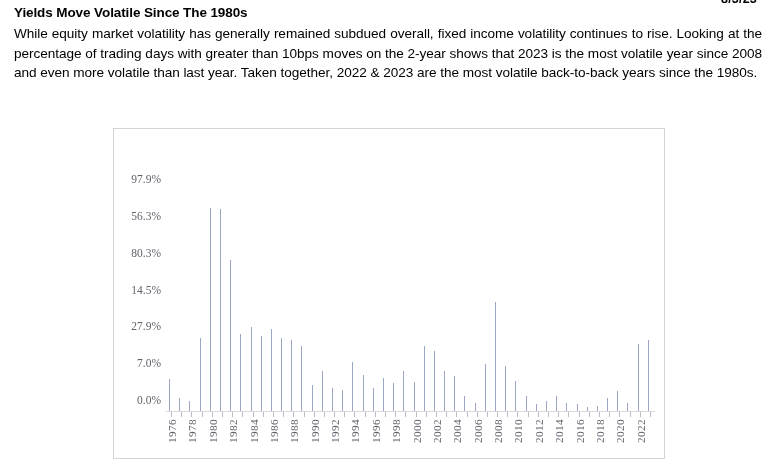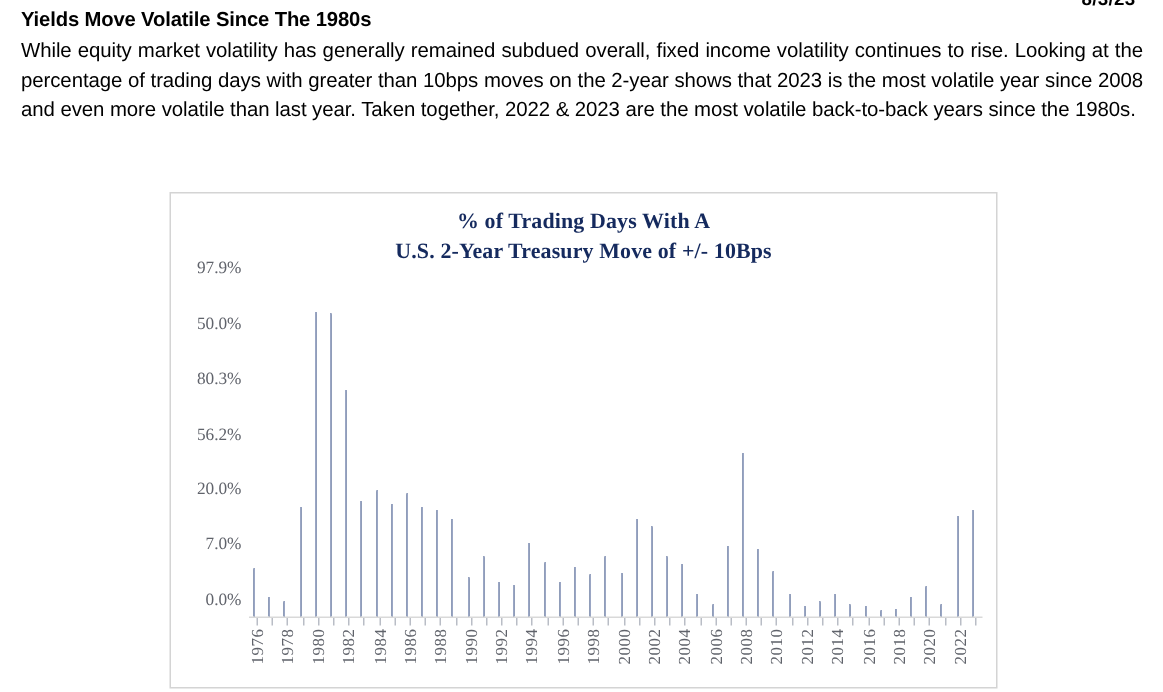--- a/index.html
+++ b/index.html
@@ -162,34 +162,30 @@
 <body>
 
 <div id="doc-date">8/3/23</div>
 
 <div id="headline">Yields Move Volatile Since The 1980s</div>
 
 <div id="body-copy">While equity market volatility has generally remained subdued overall, fixed income volatility continues to rise. Looking at the percentage of trading days with greater than 10bps moves on the 2-year shows that 2023 is the most volatile year since 2008 and even more volatile than last year. Taken together, 2022 &amp; 2023 are the most volatile back-to-back years since the 1980s.</div>
 
 <div id="chart-frame">
 
-  <div id="chart-title">
-    <span>% of Trading Days With A</span>
-    <span class="line2">U.S. 2-Year Treasury Move of +/- 10Bps</span>
-  </div>
 
   <div id="plot-area">
     <div id="plot-inner">
       <div id="yticks-layer">
           <div class="ytick" style="bottom: 0%;">0.0%</div>
           <div class="ytick" style="bottom: 16.6667%;">7.0%</div>
-          <div class="ytick" style="bottom: 33.3333%;">20.0%</div>
-          <div class="ytick" style="bottom: 50%;">56.2%</div>
+          <div class="ytick" style="bottom: 33.3333%;">27.9%</div>
+          <div class="ytick" style="bottom: 50%;">14.5%</div>
           <div class="ytick" style="bottom: 66.6667%;">80.3%</div>
-          <div class="ytick" style="bottom: 83.3333%;">50.0%</div>
+          <div class="ytick" style="bottom: 83.3333%;">56.3%</div>
           <div class="ytick" style="bottom: 100%;">97.9%</div>
         </div>
       <div id="bars">
           <div class="bar-slot" style="left: 0%; width: 2.08333%;">
             <div class="bar" title="1976: 8.7%" style="background: rgb(14, 42, 94); height: 14.5%; width: 0.833333%; left: 30%;"></div>
           </div>
           <div class="bar-slot" style="left: 2.08333%; width: 2.08333%;">
             <div class="bar" title="1977: 3.6%" style="background: rgb(14, 42, 94); height: 6%; width: 0.833333%; left: 30%;"></div>
           </div>
           <div class="bar-slot" style="left: 4.16667%; width: 2.08333%;">

